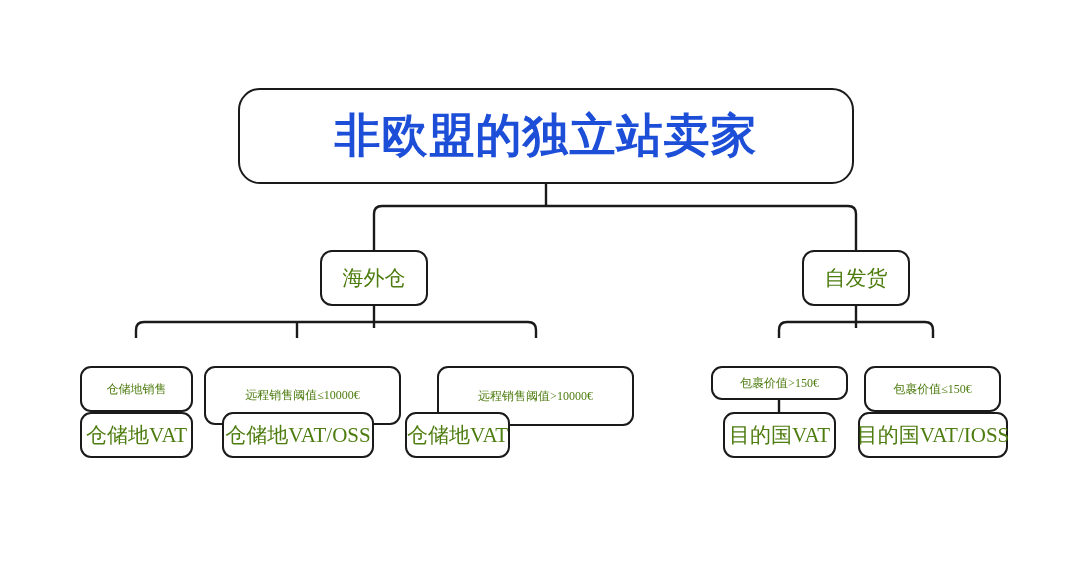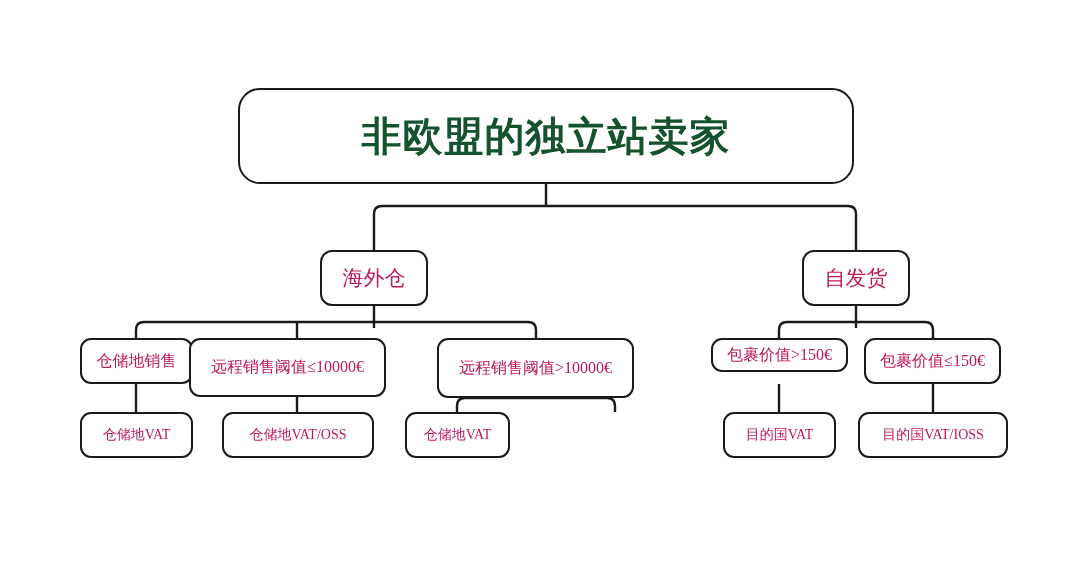--- a/index.html
+++ b/index.html
@@ -26,45 +26,46 @@
   }
   .node {
     position: absolute;
     box-sizing: border-box;
     background: #ffffff;
     border: 2.2px solid #1a1a1a;
     display: flex;
     align-items: center;
     justify-content: center;
     text-align: center;
-    color: #be185d;
+    color: #4d7c0f;
     line-height: 1.05;
     white-space: nowrap;
     z-index: 3;
   }
   .node.root {
     border-width: 2.4px;
     border-radius: 22px;
-    color: #14532d;
+    color: #1d4ed8;
     font-weight: bold;
-    font-size: 40px;
+    font-size: 46px;
     letter-spacing: 1px;
-    font-family: Liberation Sans, sans-serif;
+    font-family: Liberation Serif, serif;
   }
   .node.level2 {
     border-radius: 12px;
     font-size: 21px;
   }
   .node.level3 {
     border-radius: 11px;
-    font-size: 16px;
+    font-size: 12px;
+    margin-top: 28px;
   }
   .node.leaf {
     border-radius: 11px;
-    font-size: 14px;
+    font-size: 21px;
   }
 </style>
 </head>
 <body>
 
 <div id="canvas">
 
   <svg id="wires" viewBox="0 0 1080 578" xmlns="http://www.w3.org/2000/svg">
     <g fill="none" stroke="#1a1a1a" stroke-width="2.4" stroke-linecap="butt" stroke-linejoin="round">
 
@@ -100,21 +101,21 @@
   </div>
 
   <div class="node level2" style="left:802px; top:250px; width:108px; height:56px;">
     <span>自发货</span>
   </div>
 
   <div class="node level3" style="left:80px; top:338px; width:113px; height:46px;">
     <span>仓储地销售</span>
   </div>
 
-  <div class="node level3" style="left:189px; top:338px; width:197px; height:59px;">
+  <div class="node level3" style="left:204px; top:338px; width:197px; height:59px;">
     <span>远程销售阈值≤10000€</span>
   </div>
 
   <div class="node level3" style="left:437px; top:338px; width:197px; height:60px;">
     <span>远程销售阈值&gt;10000€</span>
   </div>
 
   <div class="node level3" style="left:711px; top:338px; width:137px; height:34px;">
     <span>包裹价值&gt;150€</span>
   </div>

